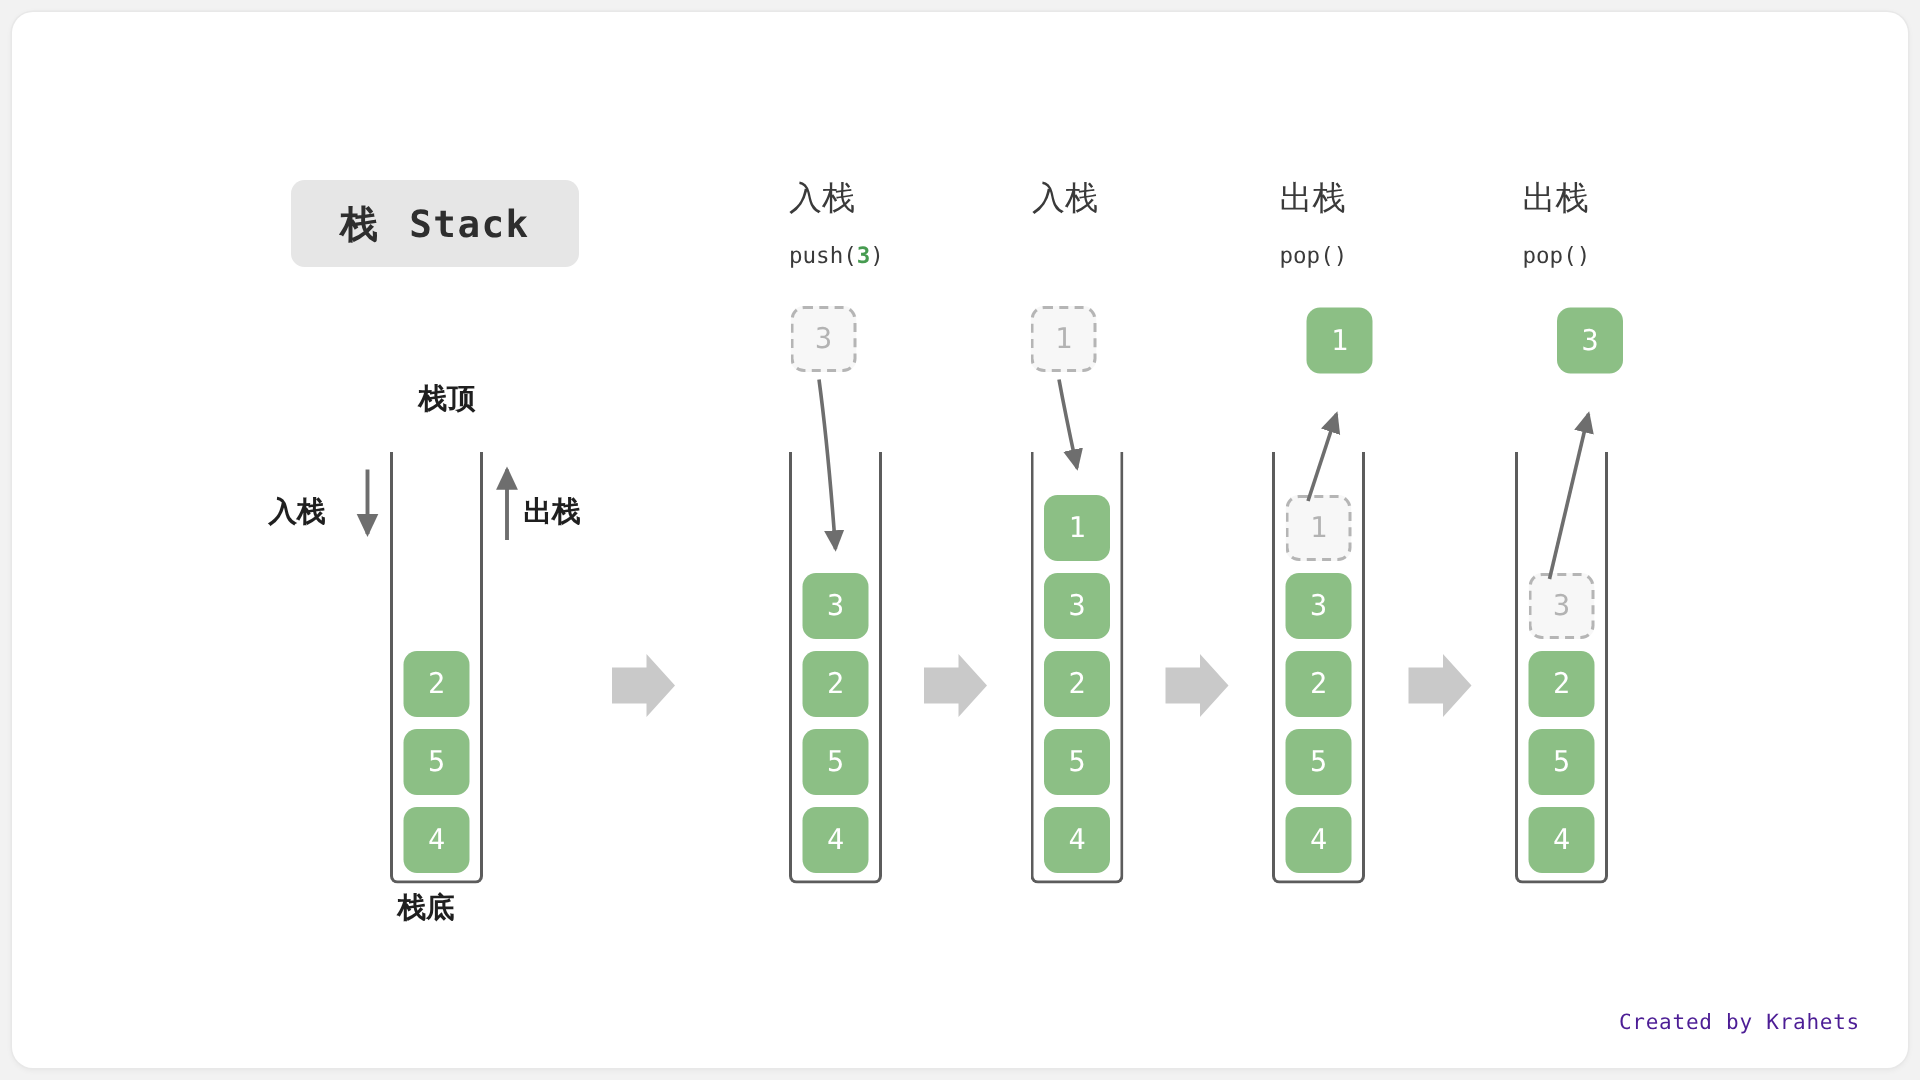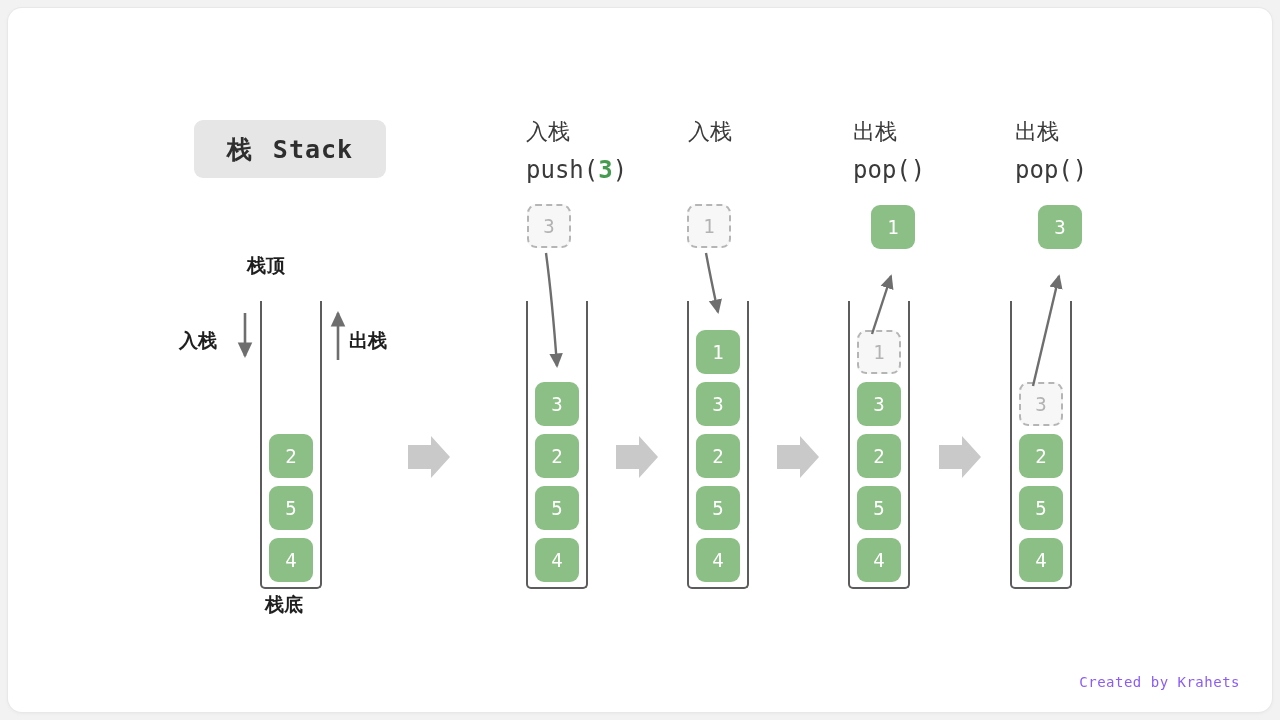--- a/index.html
+++ b/index.html
@@ -56,21 +56,21 @@
     line-height: 38px;
     white-space: nowrap;
   }
   .col-head .cjk {
     font-size: 22px;
     color: #3a3a3a;
     display: block;
   }
   .col-head .code {
     font-family: "DejaVu Sans Mono", monospace;
-    font-size: 24px;
+    font-size: 15px;
     color: #3a3a3a;
     display: block;
   }
   .col-head .code .num {
     color: #469b50;
     font-weight: bold;
   }
 
   
   .stack-container {
@@ -135,36 +135,36 @@
     width: 1280px; height: 720px;
     pointer-events: none;
   }
 
   
   #credit {
     position: absolute;
     right: 32px; bottom: 22px;
     font-family: "DejaVu Sans Mono", monospace;
     font-size: 14px;
-    color: #8b5cf6;
+    color: #4c1d95;
     letter-spacing: 0.5px;
   }
 </style>
 </head>
 <body>
 
 <div id="canvas">
   <div id="card">
 
     <div id="title-chip">
       <span>栈</span>
       <span class="mono" style="margin-left:20px">Stack</span>
     </div>
 
-    <div class="cjk-label" style="left:239px; top:245px;">栈顶</div>
+    <div class="cjk-label" style="left:271px; top:245px;">栈顶</div>
     <div class="cjk-label" style="left:257px; top:584px;">栈底</div>
     <div class="cjk-label" style="left:171px; top:320px;">入栈</div>
     <div class="cjk-label" style="left:341px; top:320px;">出栈</div>
 
     <div class="stack-container" style="left:252px; top:293px;">
       <div class="stack-items">
         <div class="cell">2</div>
         <div class="cell">5</div>
         <div class="cell">4</div>
       </div>

